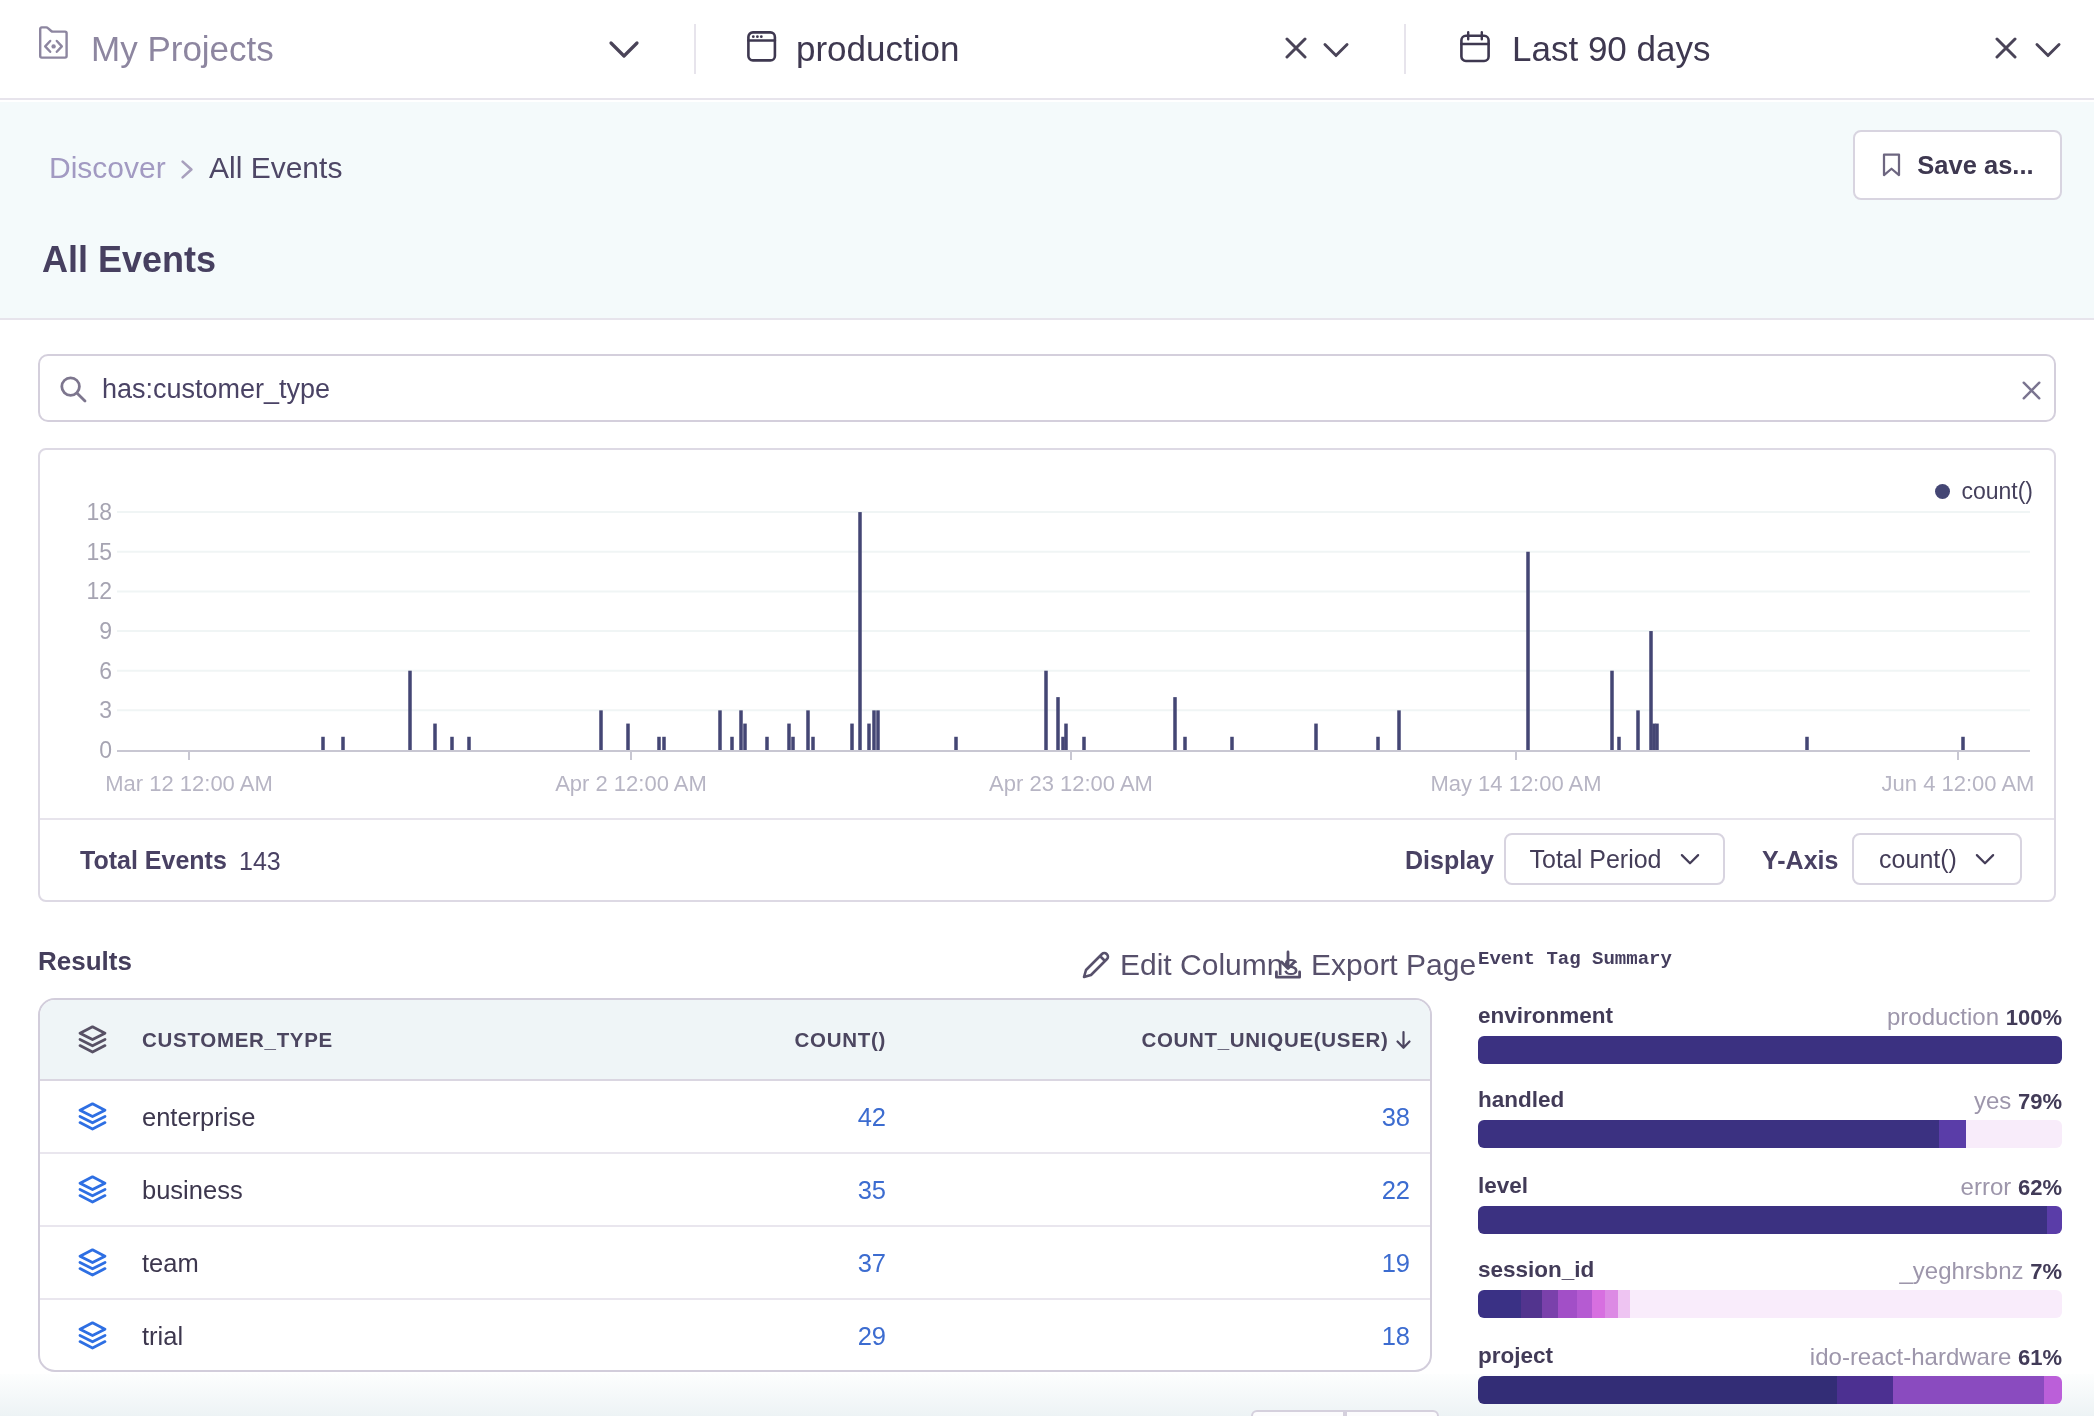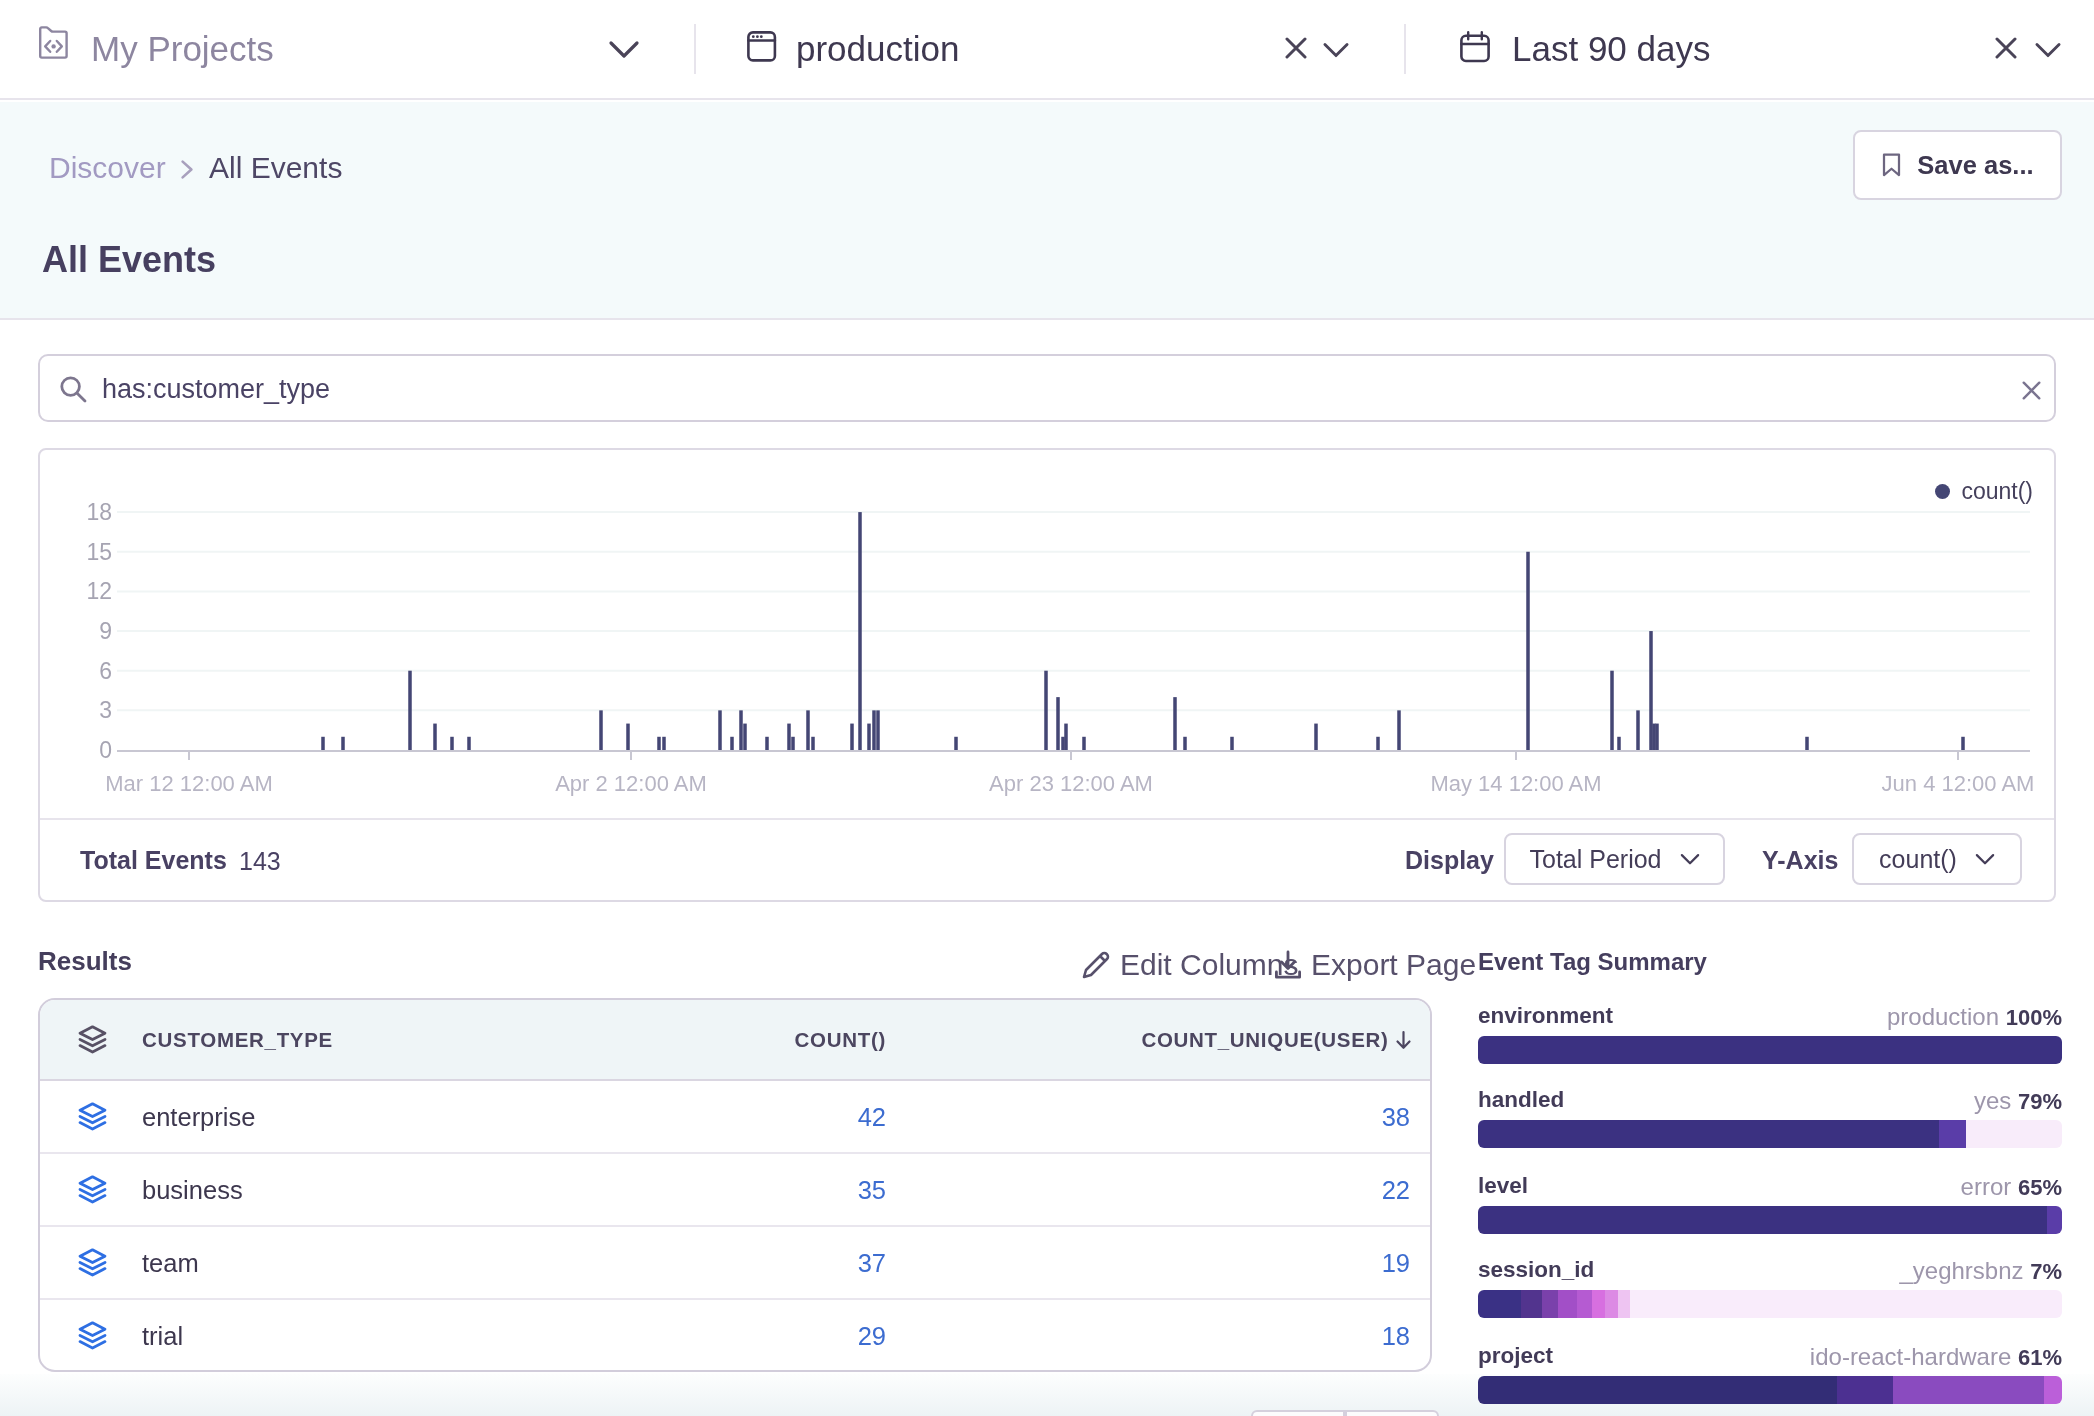--- a/index.html
+++ b/index.html
@@ -41,21 +41,21 @@
 #thead { position:relative; height:81px; background:#eff5f7; border-bottom:2px solid #dad6e1; }
 #thead .h { font-size:20.5px; font-weight:bold; color:#4c4660; letter-spacing:0.7px; }
 .trow { position:relative; height:73px; border-bottom:2px solid #e9e6ee; }
 .trow:last-child { border-bottom:none; }
 .trow .name { position:absolute; left:102px; top:22px; font-size:25.5px; color:#3d374e; }
 .trow .num { position:absolute; top:22px; font-size:25.5px; color:#3c6cd0; text-align:right; }
 .licon { position:absolute; left:38px; top:22px; }
 
 
 #tags { position:absolute; left:1478px; top:948px; width:584px; }
-#tags h2 { font-size:24px; font-weight:bold; color:#453e5e; }
+#tags h2 { font-size:19px; font-weight:bold; color:#453e5e;font-family:Liberation Mono, monospace; }
 .tagrow { position:absolute; width:584px; }
 .tagrow .tl { position:absolute; left:0; top:0; font-size:22.5px; font-weight:bold; color:#423b58; }
 .tagrow .tv { position:absolute; right:0; top:0; font-size:24px; color:#9d96ab; }
 .tagrow .tv b { font-size:22px; }
 .tagrow .tv b { color:#423b58; }
 .bar { position:absolute; left:0; top:33px; width:584px; height:28px; border-radius:6px; overflow:hidden; display:flex; }
 .bar div { height:100%; }
 
 
 #bottomstrip { position:absolute; left:0; top:1374px; width:2094px; height:42px; background:linear-gradient(#fdfefe,#edf3f5); z-index:0; }
@@ -305,21 +305,21 @@
   <div class="tl">handled</div>
   <div class="tv">yes <b>79%</b></div>
   <div class="bar">
     <div style="width:79%;background:#3b3181"></div>
     <div style="width:4.5%;background:#5a3da8"></div>
     <div style="width:16.5%;background:#f8ecfa"></div>
   </div>
 </div>
 <div class="tagrow" style="left:1478px;top:1173px">
   <div class="tl">level</div>
-  <div class="tv">error <b>65%</b></div>
+  <div class="tv">error <b>62%</b></div>
   <div class="bar">
     <div style="width:97.5%;background:#3b3181"></div>
     <div style="width:2.5%;background:#5a3da8"></div>
   </div>
 </div>
 <div class="tagrow" style="left:1478px;top:1257px">
   <div class="tl">session_id</div>
   <div class="tv">_yeghrsbnz <b>7%</b></div>
   <div class="bar">
     <div style="width:7.4%;background:#3a3185"></div>

